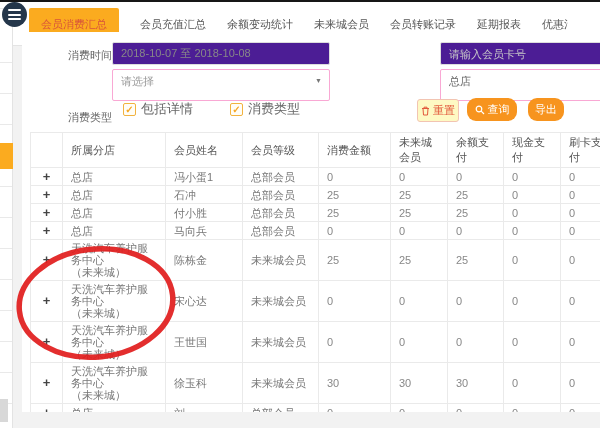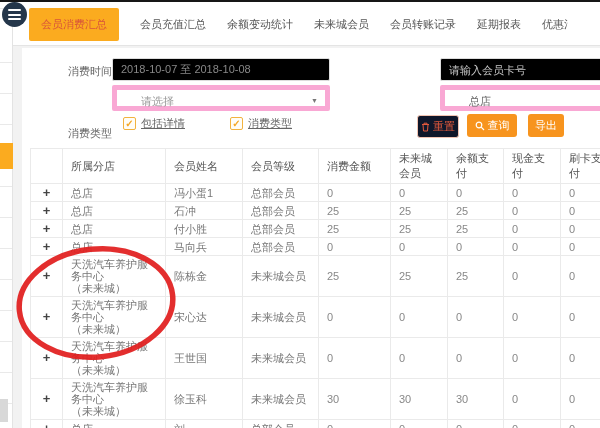--- a/index.html
+++ b/index.html
@@ -19,39 +19,39 @@
   .tab.active { background:#fbab1f; color:#d9543a; padding:9px 12px; border-radius:2px; }
 
   
   .side-strip { position:absolute; left:0; top:2px; width:13px; height:426px; background:#fff; border-right:1px solid #e3e3e3;
     background-image:repeating-linear-gradient(to bottom, transparent 0, transparent 30px, #e9e9e9 30px, #e9e9e9 31px);
     background-position:0 30px; }
   .side-on { position:absolute; left:0; top:143px; width:13px; height:26px; background:#fbab1f; }
   .side-gray { position:absolute; left:0; top:399px; width:8px; height:23px; background:#d8d8d8; }
 
   
-  .card { position:absolute; left:22px; top:48px; width:578px; height:380px; background:#fff; overflow:hidden; }
+  .card { position:absolute; left:22px; top:32px; width:578px; height:380px; background:#fff; overflow:hidden; }
 
   .f-label { position:absolute; font-size:11px; color:#666; text-align:right; }
-  .f-input { position:absolute; height:23px; border:1px solid #ddd; border-radius:2px; background:#000000;
+  .f-input { position:absolute; height:23px; border:1px solid #ddd; border-radius:2px; background:#4c1d95;
     font-size:11px; color:#888; padding:0 8px; font-family:"Liberation Sans", sans-serif; outline:none; }
   .f-input::placeholder { color:#c8c8c8; }
-  .f-select { position:absolute; height:26px; border:5px solid #f9a8d4; border-radius:2px; background:#fff;
-    font-size:11px; color:#999; padding:4px 8px 0 24px; cursor:pointer; }
+  .f-select { position:absolute; height:32px; border:1px solid #f9a8d4; border-radius:2px; background:#fff;
+    font-size:11px; color:#999; padding:4px 8px 0 8px; cursor:pointer; }
   .f-select .arrow { position:absolute; right:7px; top:7px; font-size:7px; color:#777; }
 
   .cb-group { position:absolute; display:flex; align-items:center; gap:5px; cursor:pointer; }
   .cb-box { width:13px; height:13px; border:1px solid #f2b33f; border-radius:2px; background:#fffdf6;
     color:#f5a623; font-size:10px; line-height:11px; text-align:center; font-weight:bold; }
-  .cb-label { font-size:11px; color:#666;text-decoration:underline; }
+  .cb-label { font-size:13px; color:#666; }
 
   .btn { position:absolute; height:23px; border-radius:3px; font-size:11px; display:flex; align-items:center;
     justify-content:center; gap:3px; cursor:pointer; border:none; font-family:"Liberation Sans", sans-serif; }
-  .btn-reset { background:#0f172a; border:1px solid #f2c4b2; color:#e2593c; }
-  .btn-orange { background:#f7941e; color:#fff; }
+  .btn-reset { background:#fef9c3; border:1px solid #f2c4b2; color:#e2593c; }
+  .btn-orange { background:#f7941e; color:#fff;border-radius:9px; }
 
   
   .tbl-wrap { position:absolute; left:8px; top:100px; width:570px; height:282px; overflow:hidden; }
   table { border-collapse:collapse; table-layout:fixed; width:590px; font-size:11px; }
   th, td { border:1px solid #eaeaea; padding:2px 8px; vertical-align:middle; text-align:left; overflow:hidden; }
   th { height:30px; color:#555; font-weight:normal; background:#fff; }
   td { color:#777; line-height:12px; }
   tr.single td { height:18px; }
   tr.double td { height:30px;margin-left:32px; }
   td.c-exp, th.c-exp { padding:2px 0; text-align:center; }

